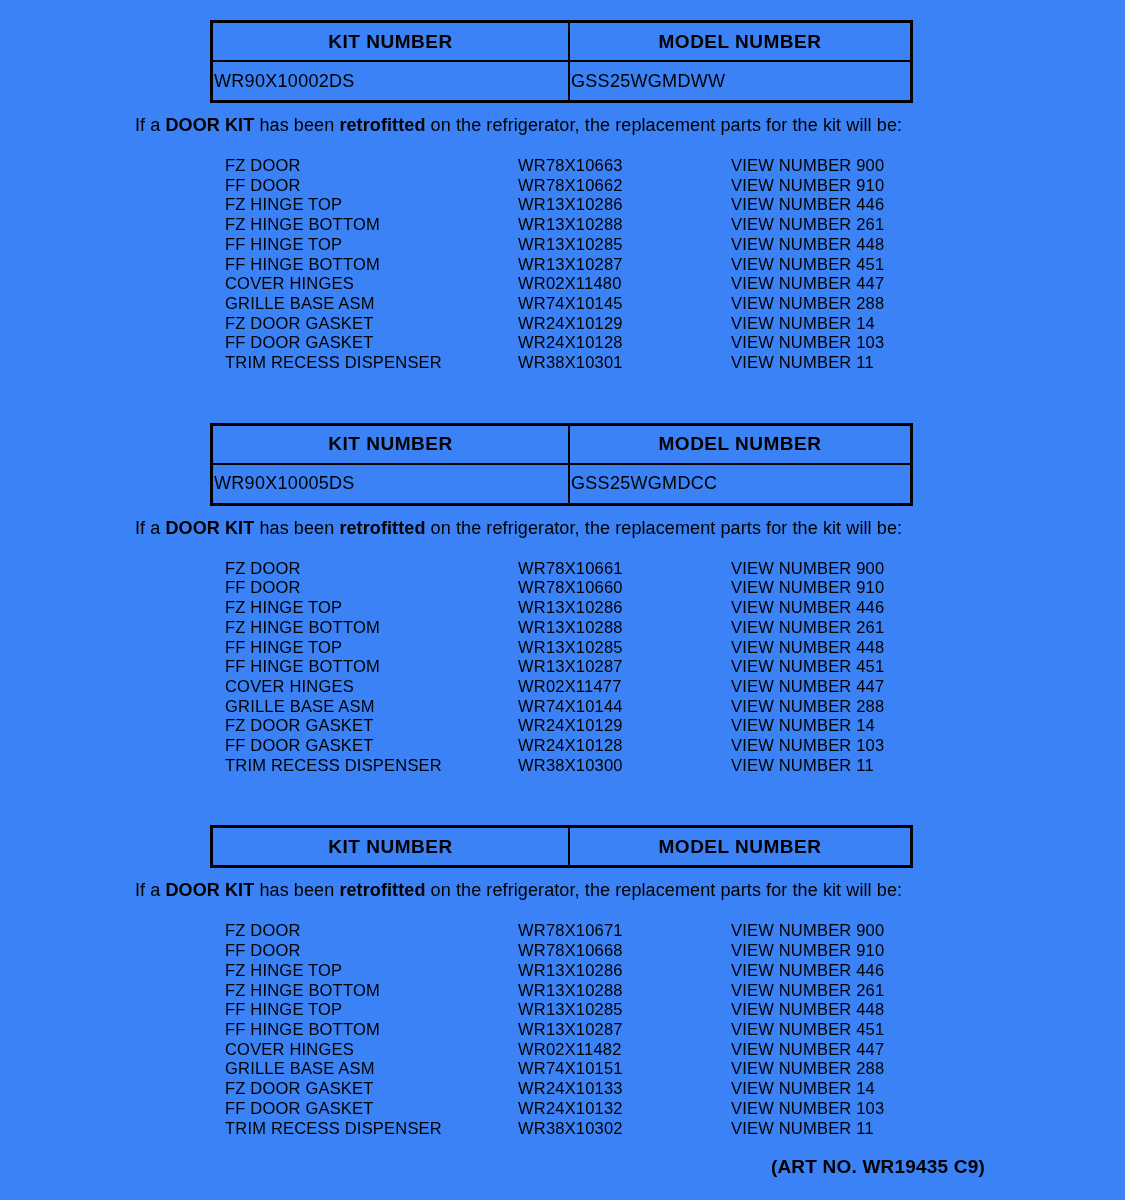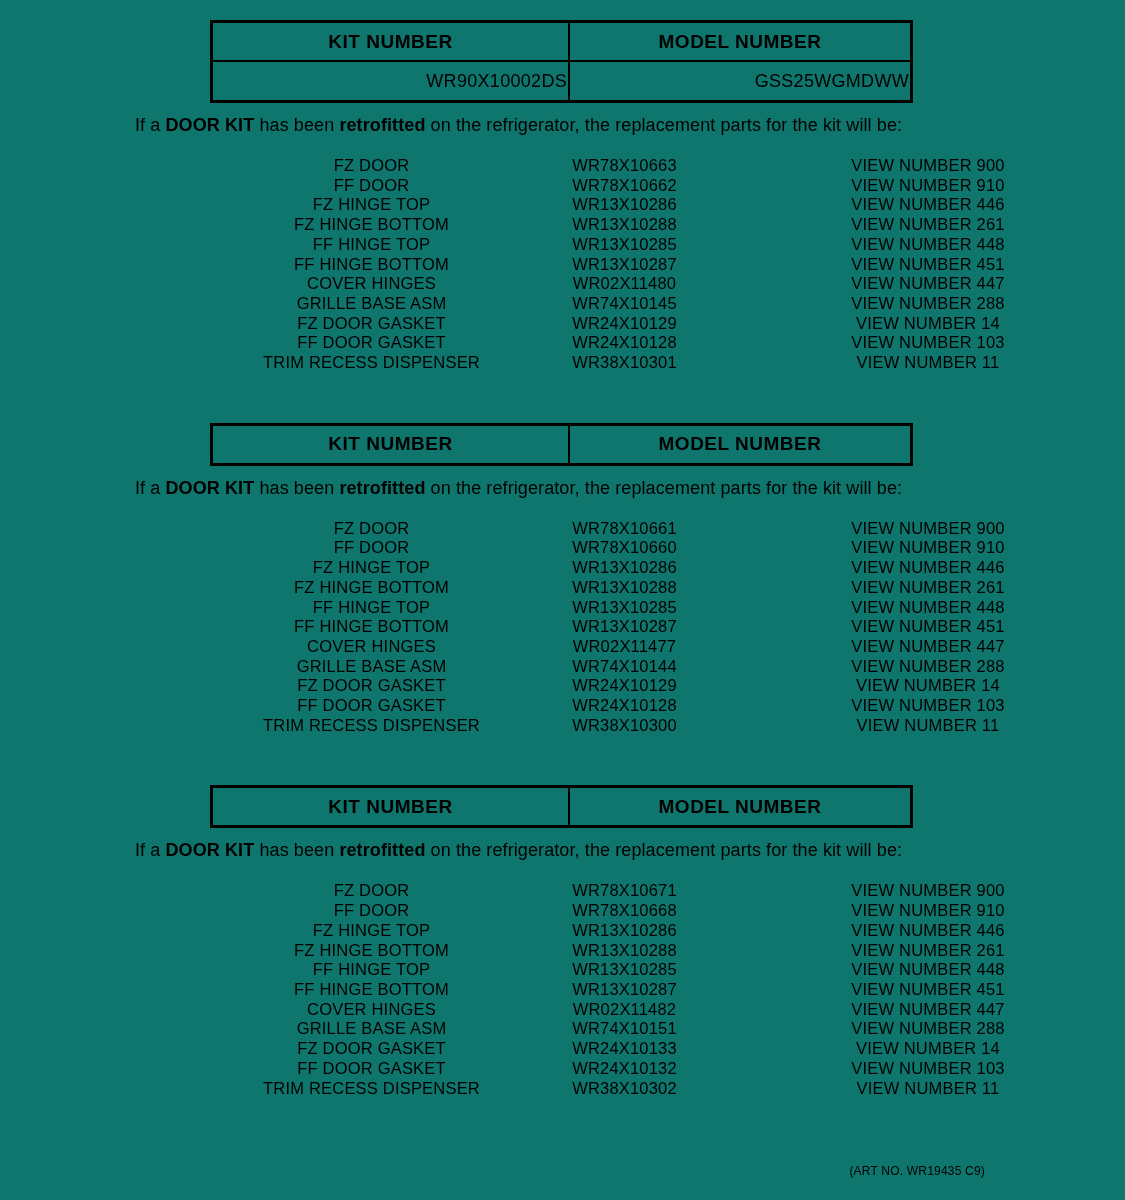--- a/index.html
+++ b/index.html
@@ -6,21 +6,21 @@
     margin: 0;
     padding: 0;
     background: #ffffff;
     color: #000000;
     font-family: "Liberation Sans", sans-serif;
   }
   .page {
     position: relative;
     width: 1125px;
     height: 1200px;
-    background: #0f766e;
+    background: #3b82f6;
     overflow: hidden;
     padding-top: 20px;
     box-sizing: border-box;
   }
   .kit-section + .kit-section { margin-top: 50px; }
 
   .kit-table {
     border-collapse: collapse;
     margin-left: 210px;
     width: 703px;
@@ -35,49 +35,48 @@
     font-size: 19px;
     font-weight: bold;
     letter-spacing: 0.5px;
     text-align: center;
     vertical-align: middle;
   }
   .kit-table td {
     height: 36px;
     font-size: 18px;
     letter-spacing: 0.3px;
-    text-align: right;
+    text-align: left;
     vertical-align: middle;
   }
   .col-kit { width: 353px; }
 
   .sentence {
     margin: 12px 0 0 135px;
     font-size: 18px;
     letter-spacing: 0.1px;
   }
 
   .parts {
     margin: 20px 0 0 225px;
     font-size: 16.5px;
     line-height: 19.7px;
     letter-spacing: 0.2px;
   }
   .prow {
     display: grid;
     grid-template-columns: 293px 213px auto;
-    text-align: center;
   }
 
   .art-note {
     position: absolute;
     right: 140px;
     bottom: 22px;
-    font-size: 12px;
-    font-weight: normal;
+    font-size: 19px;
+    font-weight: bold;
     letter-spacing: 0.2px;
   }
 </style>
 </head>
 <body>
 
 <div class="page">
 
   <section class="kit-section">
     <table class="kit-table">
@@ -152,20 +151,24 @@
     </div>
   </section>
 
   <section class="kit-section">
     <table class="kit-table">
       <tbody>
           <tr>
         <th class="col-kit">KIT NUMBER</th>
         <th>MODEL NUMBER</th>
       </tr>
+      <tr>
+        <td>WR90X10005DS</td>
+        <td>GSS25WGMDCC</td>
+      </tr>
     </tbody>
       </table>
     <p class="sentence"><span>If a </span><b>DOOR KIT</b><span> has been </span><b>retrofitted</b><span> on the refrigerator, the replacement parts for the kit will be:</span></p>
     <div class="parts">
       <div class="prow">
           <span>FZ DOOR</span>
           <span>WR78X10661</span>
           <span>VIEW NUMBER 900</span>
         </div>
       <div class="prow">

